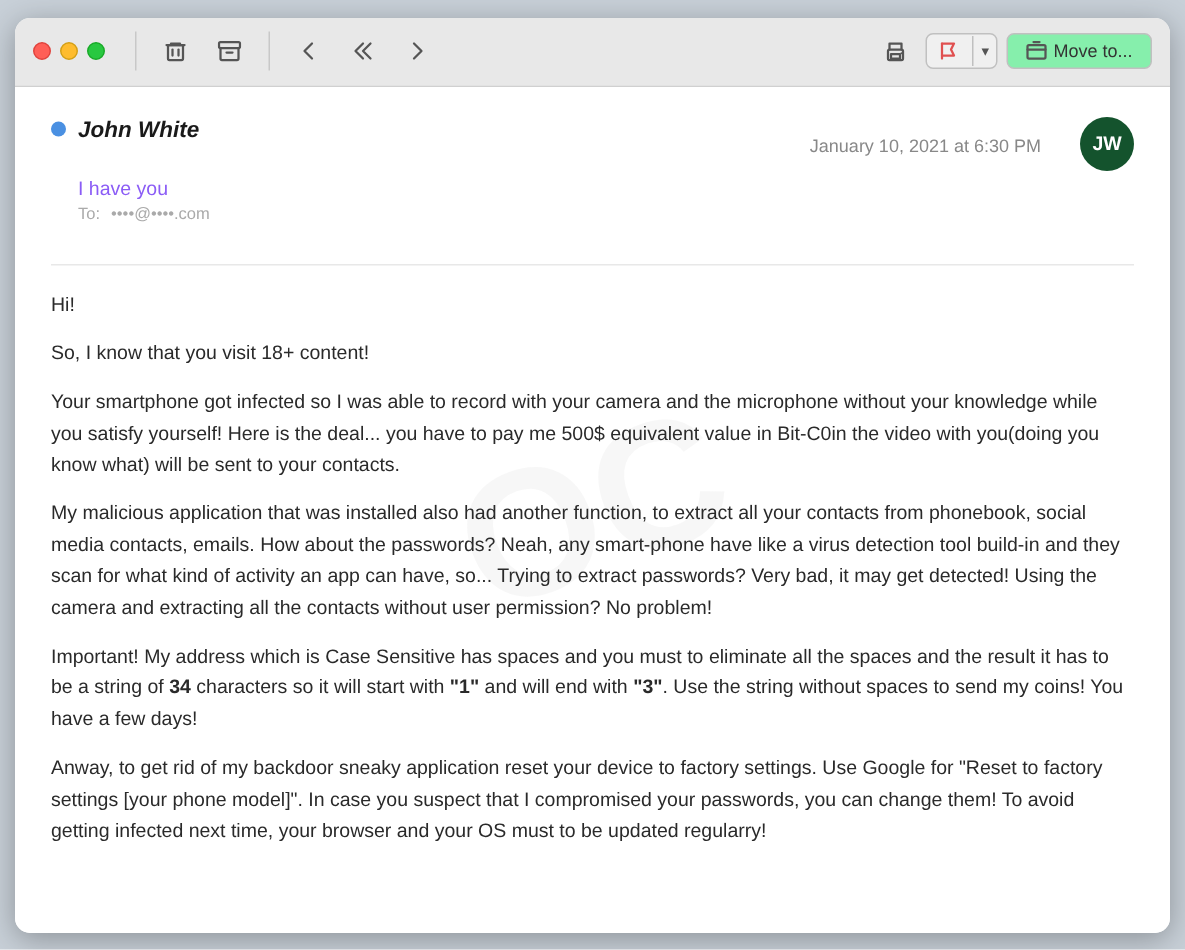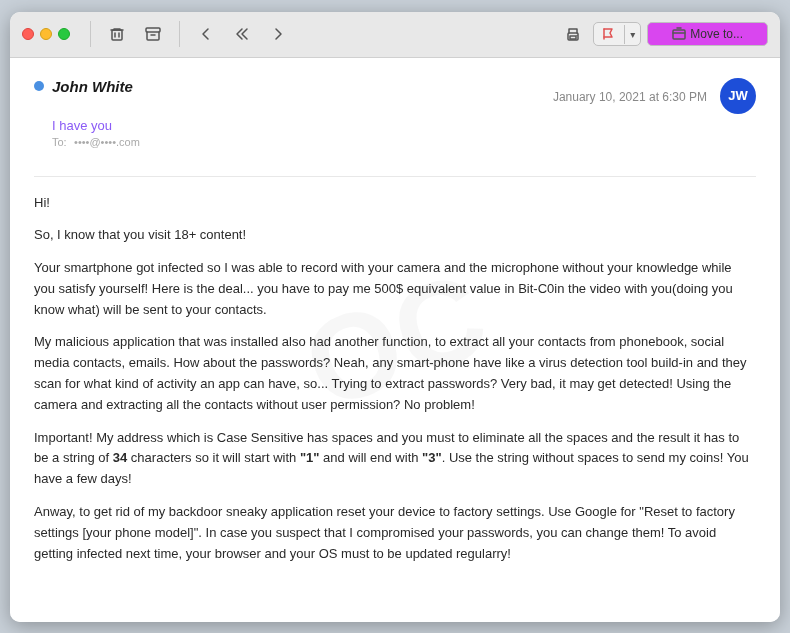--- a/index.html
+++ b/index.html
@@ -90,24 +90,24 @@
     .toolbar-right {
       display: flex;
       align-items: center;
       gap: 6px;
     }
 
     .toolbar-right-btn {
       display: flex;
       align-items: flex-end;
       gap: 4px;
-      padding: 4px 24px;
+      padding: 4px 12px;
       border: 1px solid #c0c0c0;
       border-radius: 5px;
-      background: #d946ef;
+      background: #86efac;
       cursor: pointer;
       font-size: 12px;
       color: #333;
     }
 
     .flag-group {
       display: flex;
       align-items: center;
       border: 1px solid #c0c0c0;
       border-radius: 5px;
@@ -177,21 +177,21 @@
     .email-date {
       font-size: 12px;
       color: #888;
       margin-top: 2px;
     }
 
     .avatar {
       width: 36px;
       height: 36px;
       border-radius: 50%;
-      background: #1d4ed8;
+      background: #14532d;
       display: flex;
       align-items: center;
       justify-content: center;
       color: white;
       font-size: 13px;
       font-weight: 600;
       flex-shrink: 0;
     }
 
     .email-subject-line {
@@ -344,21 +344,21 @@
 
     <div class="watermark">OC</div>
 
     <div class="email-header">
       <div class="sender-info">
         <div class="sender-row">
           <div class="sender-dot"></div>
           <span class="sender-name">John White</span>
         </div>
       </div>
-      <div style="display:flex;align-items:center;gap:13px;">
+      <div style="display:flex;align-items:center;gap:26px;">
         <span class="email-date">January 10, 2021 at 6:30 PM</span>
         <div class="avatar">JW</div>
       </div>
     </div>
 
     <div class="email-subject-line">I have you</div>
     <div class="email-to">
       <span>To:</span>
       <span style="color:#aaa;margin-left:4px;">••••@••••.com</span>
     </div>

